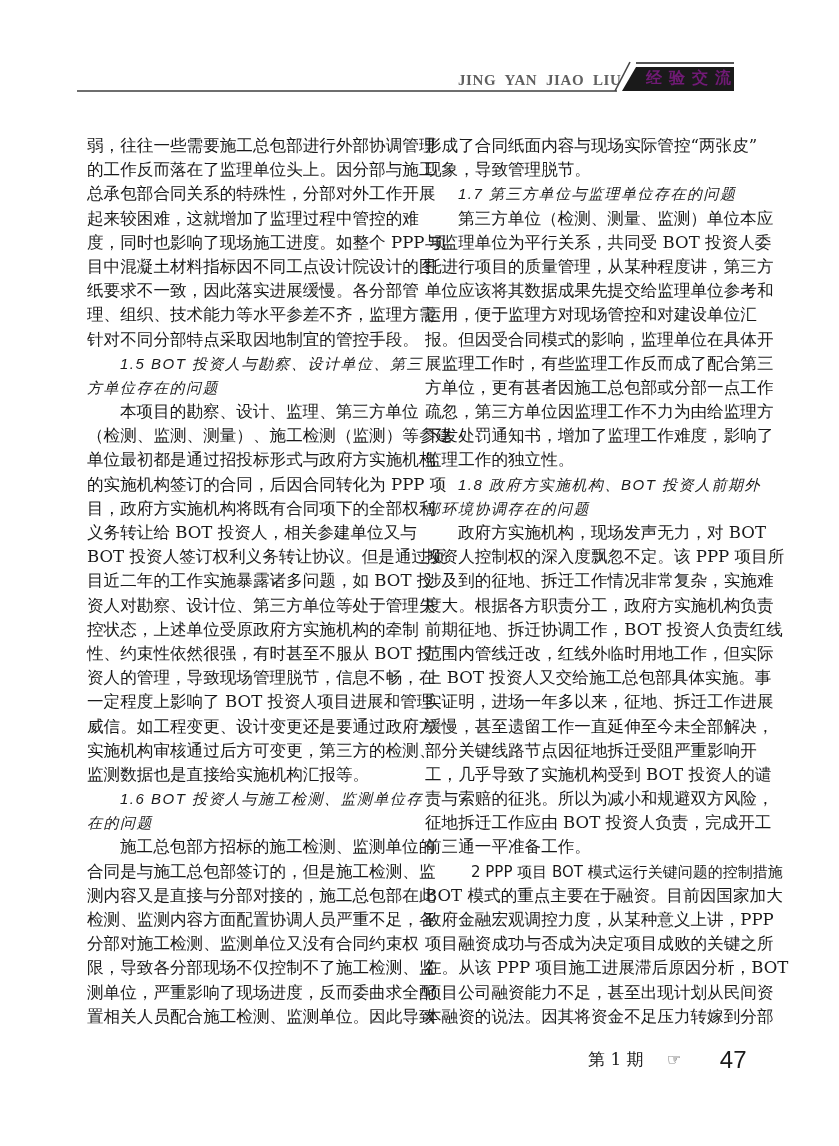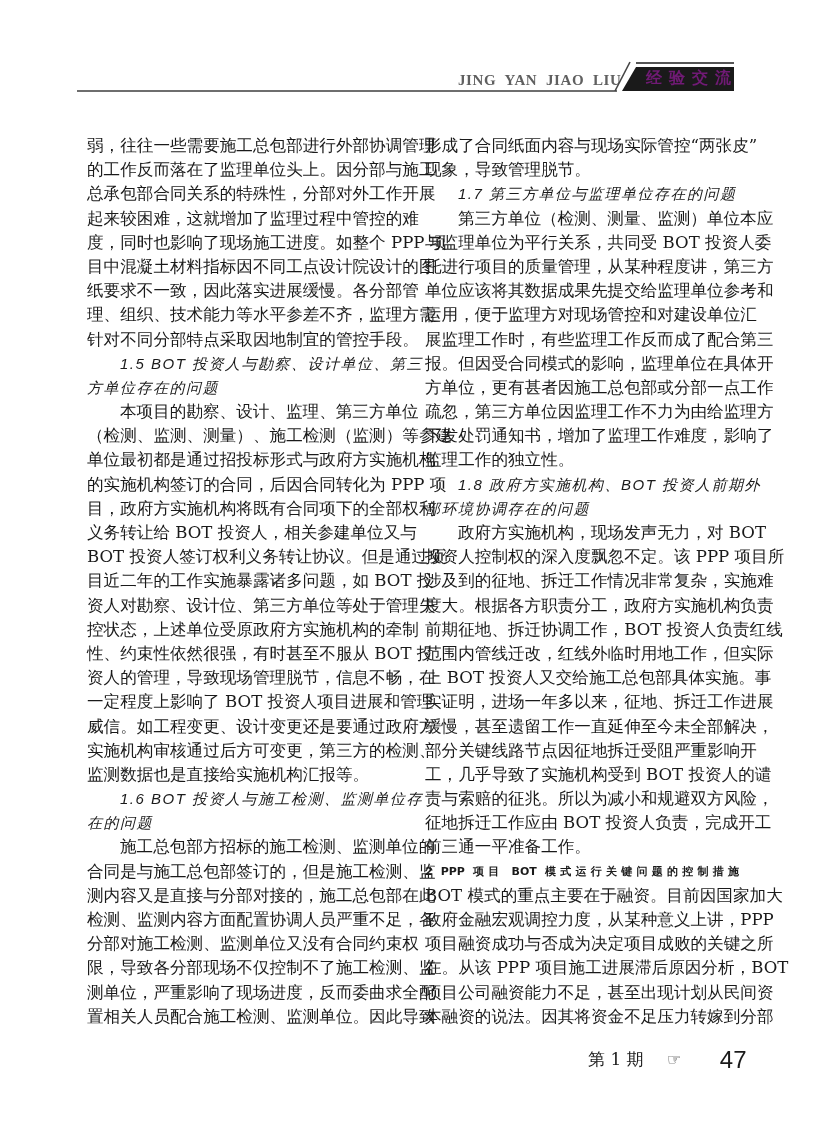--- a/index.html
+++ b/index.html
@@ -14,21 +14,21 @@
   .header-badge svg { position: absolute; left: 0; top: 0; }
   .header-badge-text { position: absolute; left: 24px; top: 1px; font-family: "DejaVu Sans", sans-serif;
                        font-weight: bold; font-size: 16px; letter-spacing: 7px; color: #701a75; white-space: nowrap; }
   .col { position: absolute; top: 134px; font-size: 16.6px; line-height: 24.2px; }
   .col-left { left: 87px; width: 312px; }
   .col-right { left: 425px; width: 314px; }
   .ln { display: block; white-space: nowrap; height: 24.2px; text-align: justify; text-align-last: justify; }
   .ln.last { text-align-last: left; }
   .ln.indent { padding-left: 33px; }
   .ln.h3 { font-family: Liberation Sans, sans-serif; font-style: italic; font-size: 15px; letter-spacing: 1.5px; }
-  .ln.h2 { font-family: "DejaVu Sans", sans-serif; font-weight: bold; font-size: 11px; }
+  .ln.h2 { font-family: "DejaVu Sans", sans-serif; font-weight: normal; font-size: 15px; margin-left: 46px; }
   .footer { position: absolute; top: 1046px; left: 588px; font-size: 17px; white-space: nowrap; }
   .footer .issue { font-family: "DejaVu Serif", serif; }
   .footer .hand { display: inline-block; margin-left: 18px; font-size: 16px; font-family: "DejaVu Sans", sans-serif; }
   .footer .pageno { display: inline-block; margin-left: 33px; font-family: "Liberation Sans", sans-serif; font-size: 24px; vertical-align: -3px; }
 </style>
 </head>
 <body>
 
 <div>
   <div class="header-rule"></div>
@@ -86,22 +86,22 @@
   </div>
 <div class="col col-right" id="col-right">
     <span class="ln">形成了合同纸面内容与现场实际管控“两张皮”</span>
     <span class="ln last">现象，导致管理脱节。</span>
     <span class="ln h3 indent last">1.7 第三方单位与监理单位存在的问题</span>
     <span class="ln indent">第三方单位（检测、测量、监测）单位本应</span>
     <span class="ln">与监理单位为平行关系，共同受 BOT 投资人委</span>
     <span class="ln">托进行项目的质量管理，从某种程度讲，第三方</span>
     <span class="ln">单位应该将其数据成果先提交给监理单位参考和</span>
     <span class="ln">运用，便于监理方对现场管控和对建设单位汇</span>
+    <span class="ln">报。但因受合同模式的影响，监理单位在具体开</span>
     <span class="ln">展监理工作时，有些监理工作反而成了配合第三</span>
-    <span class="ln">报。但因受合同模式的影响，监理单位在具体开</span>
     <span class="ln">方单位，更有甚者因施工总包部或分部一点工作</span>
     <span class="ln">疏忽，第三方单位因监理工作不力为由给监理方</span>
     <span class="ln">下发处罚通知书，增加了监理工作难度，影响了</span>
     <span class="ln last">监理工作的独立性。</span>
     <span class="ln h3 indent">1.8  政府方实施机构、BOT 投资人前期外</span>
     <span class="ln h3 last">部环境协调存在的问题</span>
     <span class="ln indent">政府方实施机构，现场发声无力，对 BOT</span>
     <span class="ln">投资人控制权的深入度飘忽不定。该 PPP 项目所</span>
     <span class="ln">涉及到的征地、拆迁工作情况非常复杂，实施难</span>
     <span class="ln">度大。根据各方职责分工，政府方实施机构负责</span>

